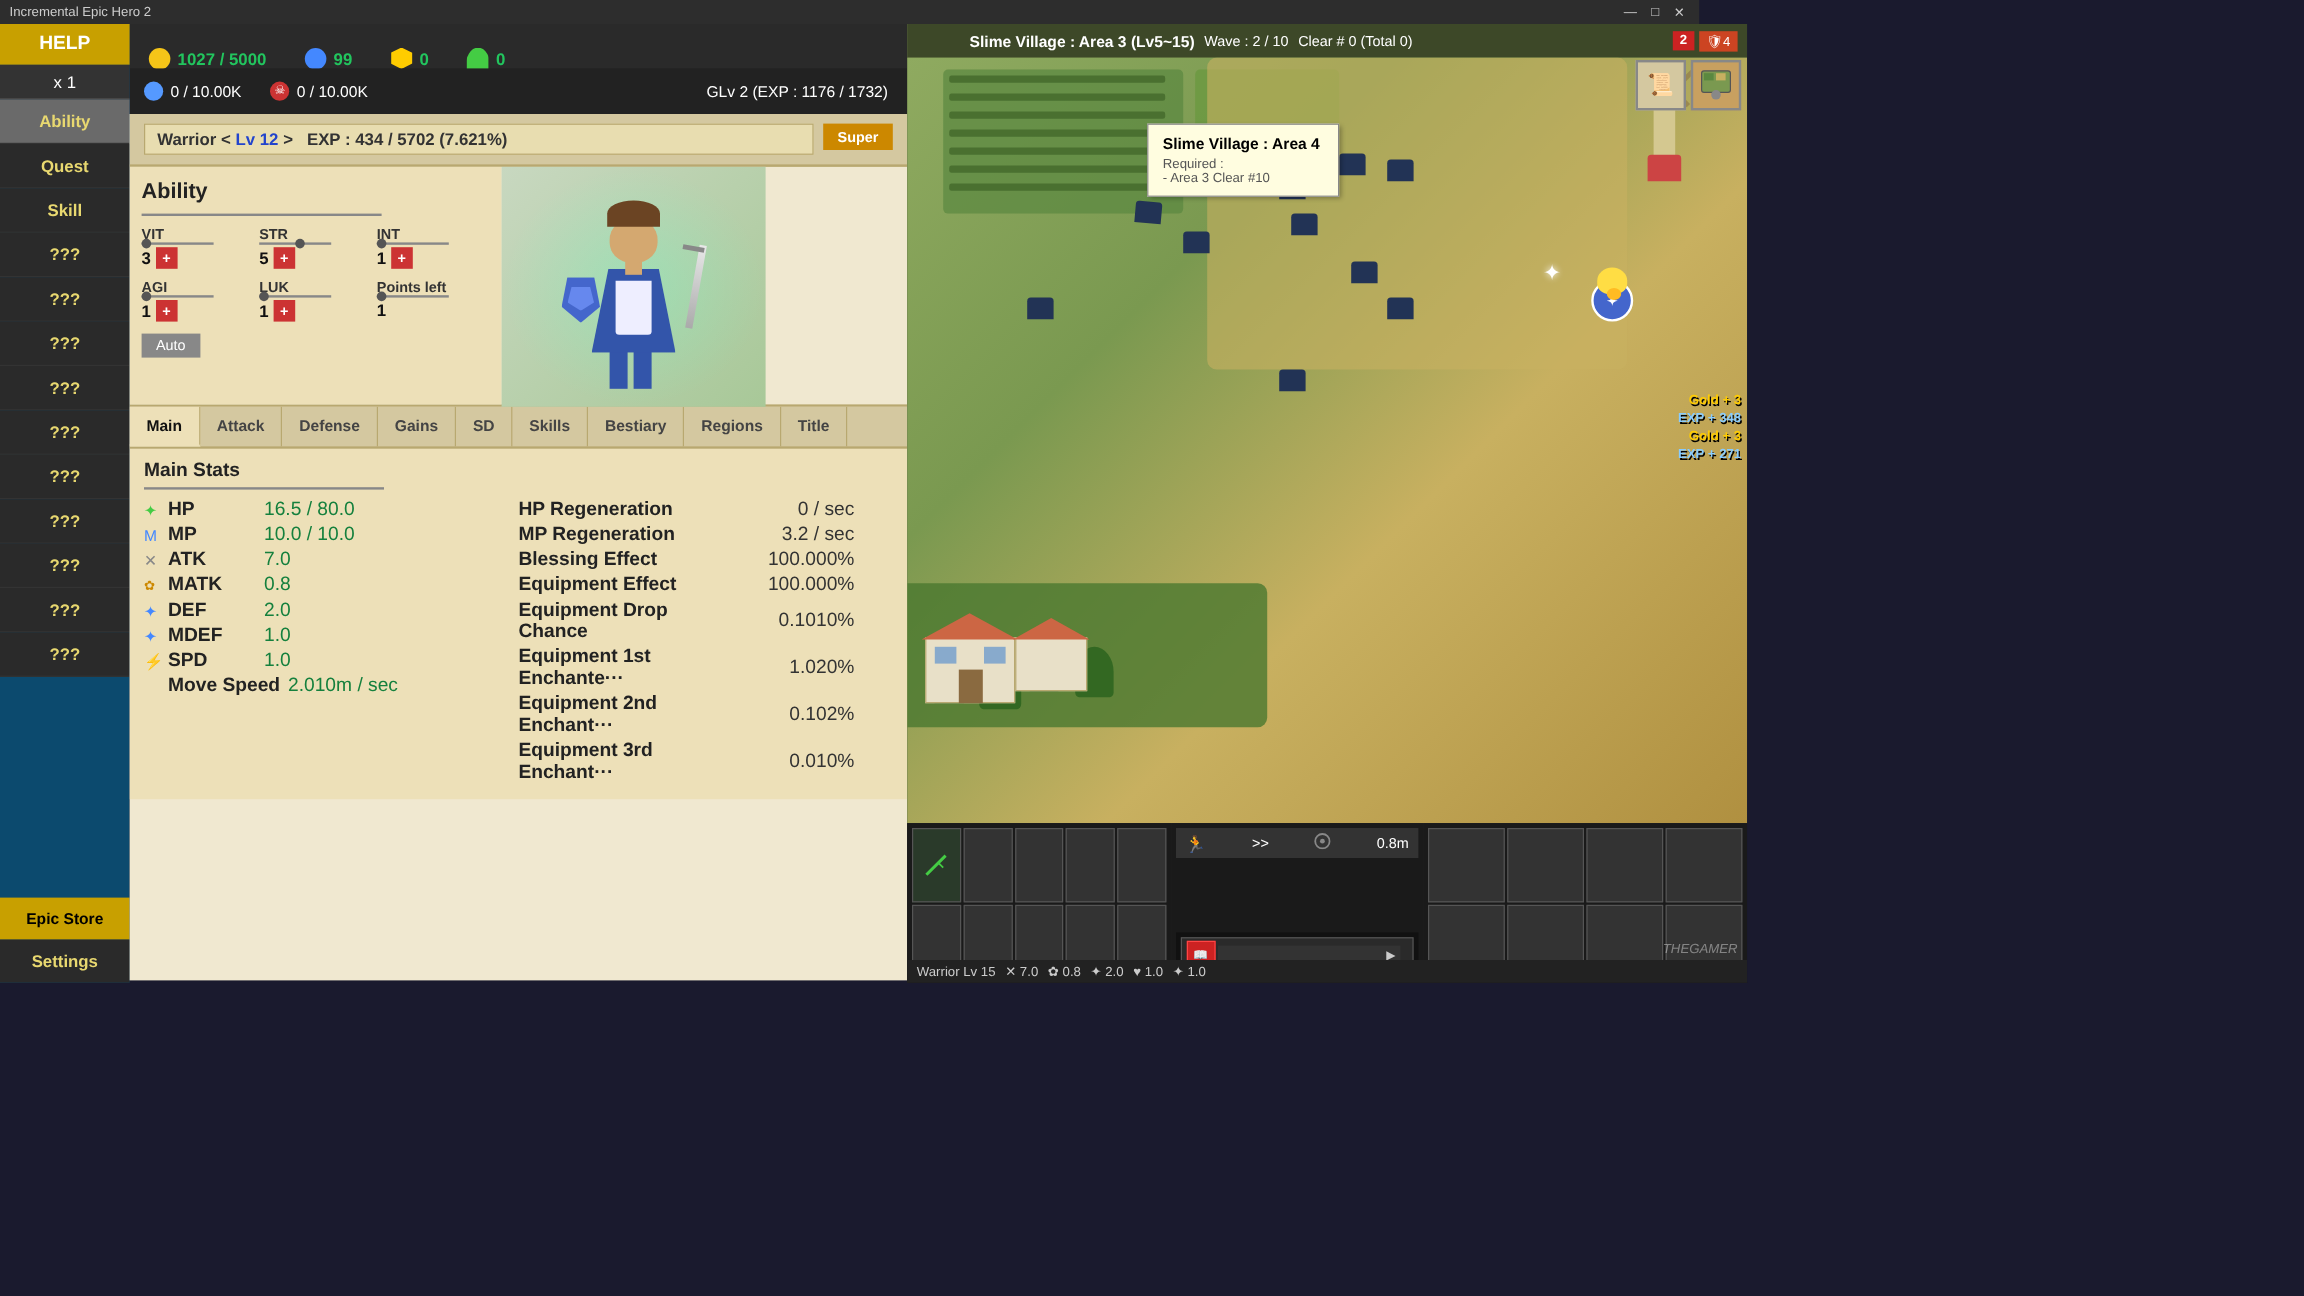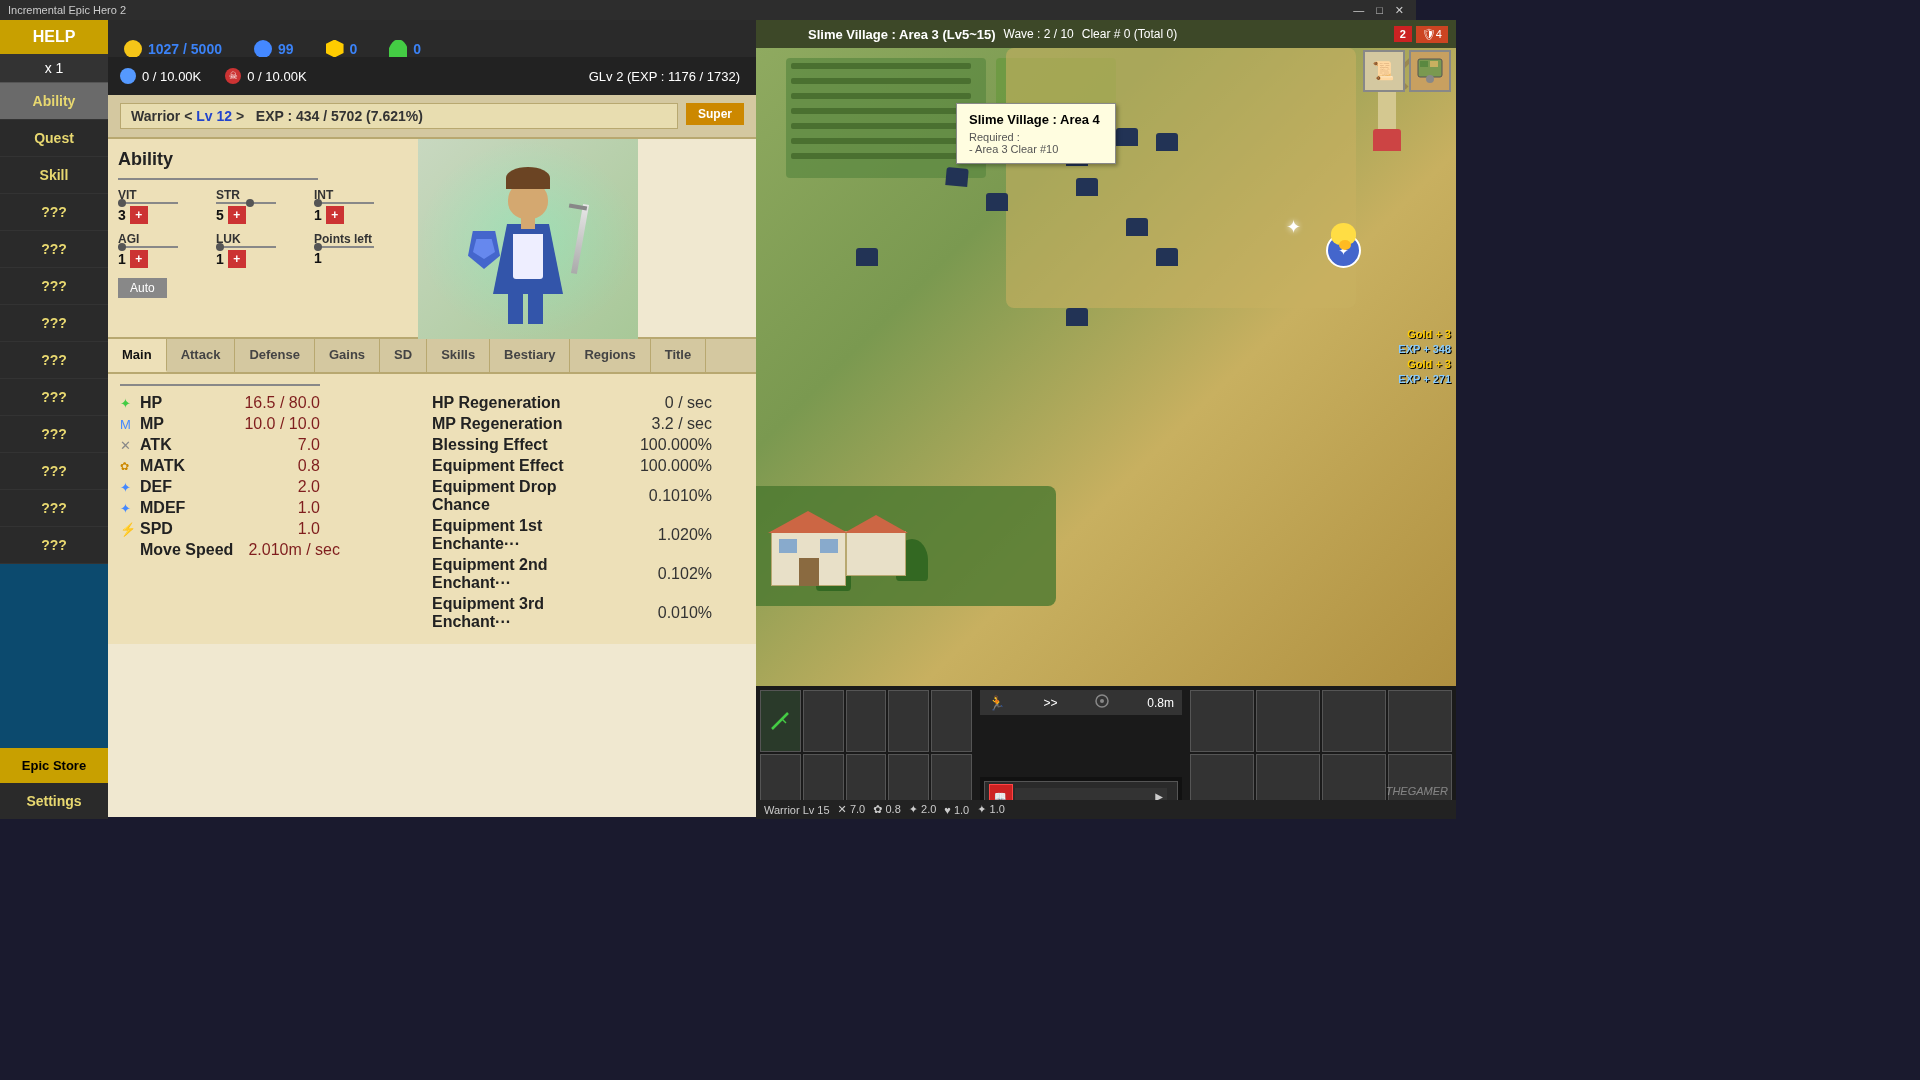--- a/index.html
+++ b/index.html
@@ -42,21 +42,21 @@
       font-size: 14px; font-weight: bold; cursor: pointer;
     }
 
     
     .resource-bar {
       position: absolute; top: 20px; left: 108px; width: 648px; height: 57px;
       background: #2a2a2a; display: flex; align-items: center;
     }
     .resource-item {
       display: flex; align-items: center; gap: 6px; padding: 0 16px;
-      color: #3b82f6; font-size: 14px; font-weight: bold;
+      color: #22c55e; font-size: 14px; font-weight: bold;
     }
     .resource-bar-row2 {
       position: absolute; top: 57px; left: 108px; width: 648px; height: 38px;
       background: #222; display: flex; align-items: center;
     }
     .resource-item2 {
       display: flex; align-items: center; gap: 6px; padding: 0 12px;
       color: #fff; font-size: 13px;
     }
     .glv-item {
@@ -134,21 +134,21 @@
     }
     .tab-item.active { background: #ede0b8; color: #111; border-bottom: 2px solid #ede0b8; }
 
     
     .stats-section { padding: 10px 12px; background: #ede0b8; }
     .stats-title { font-size: 16px; font-weight: bold; color: #222; margin-bottom: 4px; }
     .stats-title-line { border: none; border-top: 2px solid #888; margin-bottom: 8px; width: 200px; }
     .stats-row { display: flex; gap: 0; margin-bottom: 3px; align-items: center; }
     .stat-icon { width: 20px; font-size: 12px; color: #333; }
     .stat-name { width: 80px; font-weight: bold; color: #222; }
-    .stat-val { width: 100px; color: #7f1d1d; text-align: right; }
+    .stat-val { width: 100px; color: #15803d; }
     .stat-name2 { width: 180px; font-weight: bold; color: #222; }
     .stat-val2 { width: 100px; color: #333; text-align: right; }
 
     
     .stats-two-col { display: flex; gap: 0; }
     .stats-col { flex: 1; }
 
     
     .game-panel {
       position: absolute; top: 20px; left: 756px; width: 700px; height: 666px;
@@ -441,20 +441,21 @@
     <div class="tab-item">Defense</div>
     <div class="tab-item">Gains</div>
     <div class="tab-item">SD</div>
     <div class="tab-item">Skills</div>
     <div class="tab-item">Bestiary</div>
     <div class="tab-item">Regions</div>
     <div class="tab-item">Title</div>
   </div>
 
   <div class="stats-section">
+    <div class="stats-title">Main Stats</div>
     <hr class="stats-title-line">
 
     <div class="stats-two-col">
 
       <div class="stats-col">
 
         <div class="stats-row">
           <span class="stat-icon icon-hp">✦</span>
           <span class="stat-name">HP</span>
           <span class="stat-val">16.5 / 80.0</span>

